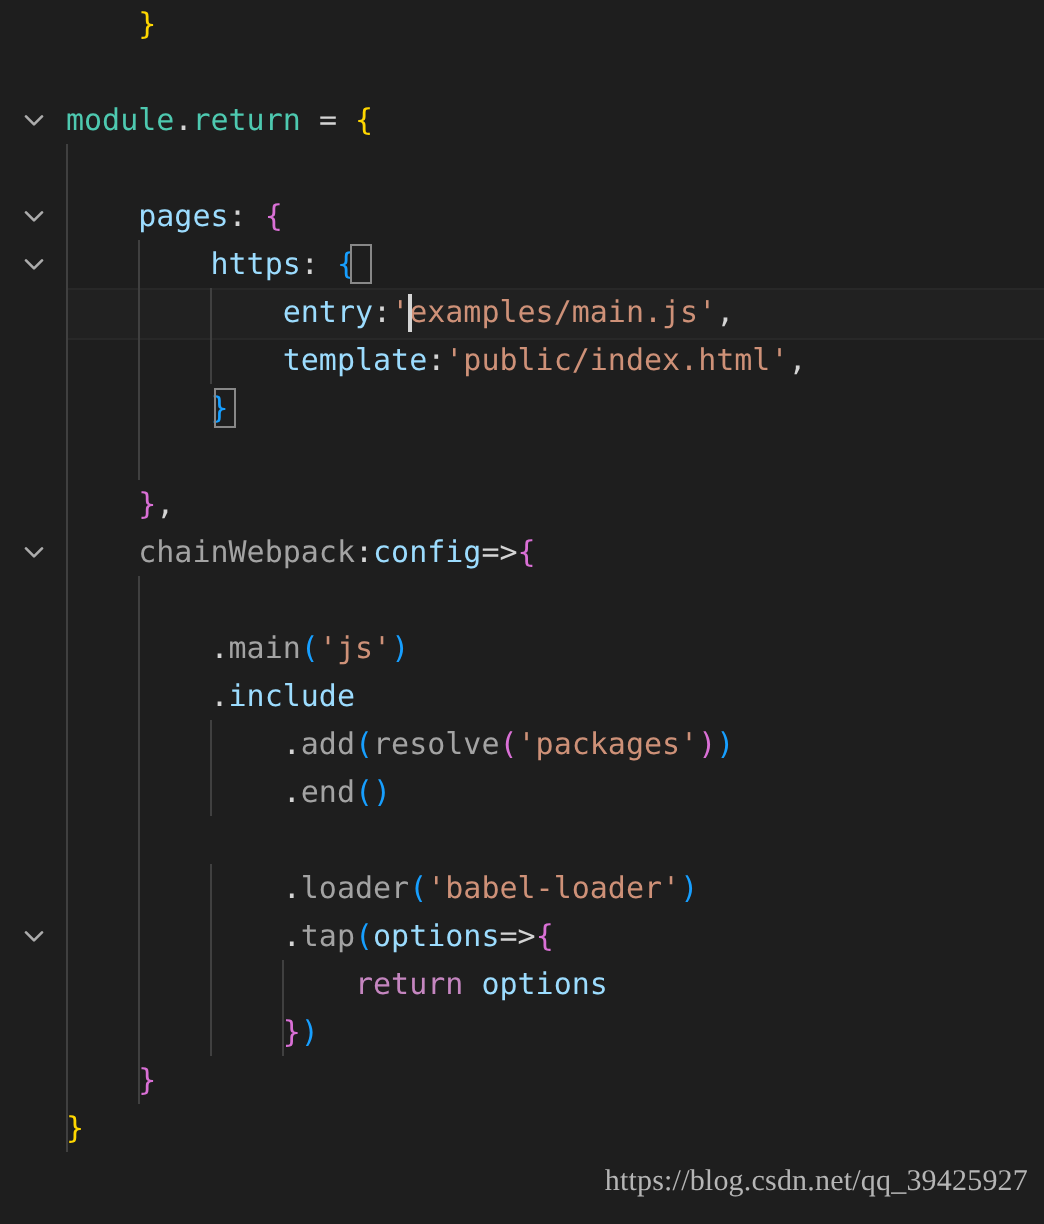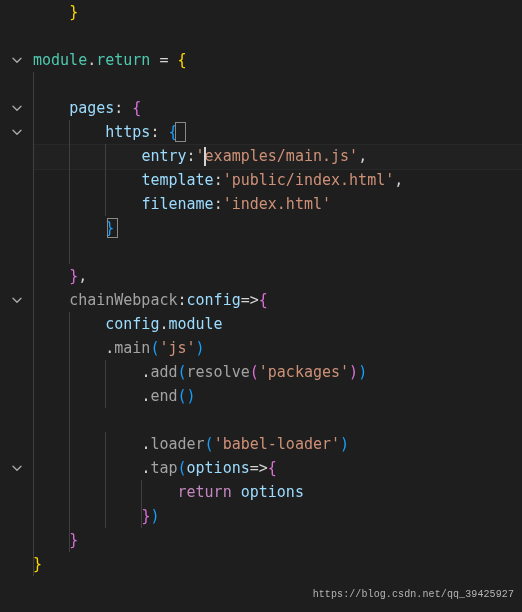--- a/index.html
+++ b/index.html
@@ -109,22 +109,22 @@
     height: 19px;
     background: #d4d4d4;
     pointer-events: none;
   }
 
   
   .watermark {
     position: absolute;
     right: 8px;
     bottom: 12px;
-    font-family: Liberation Mono, monospace;
-    font-size: 10px;
+    font-family: Liberation Serif, serif;
+    font-size: 15px;
     color: #b5b5b5;
     letter-spacing: 0.1px;
     white-space: nowrap;
   }
 </style>
 </head>
 <body>
 
 <div id="editor">
   <div class="code-lines" id="code-lines">
@@ -135,29 +135,29 @@
           </svg></div><div class="code"><span class="t-green">module</span><span class="t-default">.</span><span class="t-green">return</span><span class="t-default"> </span><span class="t-default">=</span><span class="t-default"> </span><span class="t-brace-y">{</span></div></div>
       <div class="line"><div class="indent-guide" style="left: 33px;"></div></div>
       <div class="line"><div class="indent-guide" style="left: 33px;"></div><div class="fold"><svg width="14" height="14" viewBox="0 0 14 14">
             <path d="M3 5.2 L7 9.2 L11 5.2" fill="none" stroke="#c5c5c5" stroke-width="1.3" stroke-linecap="round" stroke-linejoin="round"></path>
           </svg></div><div class="code"><span class="t-default">    </span><span class="t-prop">pages</span><span class="t-default">:</span><span class="t-default"> </span><span class="t-brace-p">{</span></div></div>
       <div class="line"><div class="indent-guide" style="left: 33px;"></div><div class="indent-guide" style="left: 69.08px;"></div><div class="fold"><svg width="14" height="14" viewBox="0 0 14 14">
             <path d="M3 5.2 L7 9.2 L11 5.2" fill="none" stroke="#c5c5c5" stroke-width="1.3" stroke-linecap="round" stroke-linejoin="round"></path>
           </svg></div><div class="code"><span class="t-default">        </span><span class="t-prop">https</span><span class="t-default">:</span><span class="t-default"> </span><span class="t-brace-b">{</span></div><div class="bracket-match" style="left: 175px; top: 2px; width: 11px; height: 20px;"></div></div>
       <div class="line current"><div class="current-line-box"></div><div class="indent-guide" style="left: 33px;"></div><div class="indent-guide" style="left: 69.08px;"></div><div class="indent-guide" style="left: 105.16px;"></div><div class="code"><span class="t-default">            </span><span class="t-prop">entry</span><span class="t-default">:</span><span class="t-string">'examples/main.js'</span><span class="t-default">,</span></div><div class="cursor" style="left: 204px; top: 3px;"></div></div>
       <div class="line"><div class="indent-guide" style="left: 33px;"></div><div class="indent-guide" style="left: 69.08px;"></div><div class="indent-guide" style="left: 105.16px;"></div><div class="code"><span class="t-default">            </span><span class="t-prop">template</span><span class="t-default">:</span><span class="t-string">'public/index.html'</span><span class="t-default">,</span></div></div>
-      <div class="line"><div class="indent-guide" style="left: 33px;"></div><div class="indent-guide" style="left: 69.08px;"></div><div class="indent-guide" style="left: 105.16px;"></div><div class="code"><span class="t-default">            </span><span class="t-prop">filename</span><span class="t-default">:</span><span class="t-string">'index.html'</span></div></div>
       <div class="line"><div class="indent-guide" style="left: 33px;"></div><div class="indent-guide" style="left: 69.08px;"></div><div class="code"><span class="t-default">        </span><span class="t-brace-b">}</span></div><div class="bracket-match" style="left: 107px; top: 2px; width: 11px; height: 20px;"></div></div>
       <div class="line"><div class="indent-guide" style="left: 33px;"></div><div class="indent-guide" style="left: 69.08px;"></div><div class="code"></div></div>
       <div class="line"><div class="indent-guide" style="left: 33px;"></div><div class="code"><span class="t-default">    </span><span class="t-brace-p">}</span><span class="t-default">,</span></div></div>
       <div class="line"><div class="indent-guide" style="left: 33px;"></div><div class="fold"><svg width="14" height="14" viewBox="0 0 14 14">
             <path d="M3 5.2 L7 9.2 L11 5.2" fill="none" stroke="#c5c5c5" stroke-width="1.3" stroke-linecap="round" stroke-linejoin="round"></path>
           </svg></div><div class="code"><span class="t-default">    </span><span class="t-func">chainWebpack</span><span class="t-default">:</span><span class="t-prop">config</span><span class="t-default">=&gt;</span><span class="t-brace-p">{</span></div></div>
-      <div class="line"><div class="indent-guide" style="left: 33px;"></div><div class="indent-guide" style="left: 69.08px;"></div><div class="code"><span class="t-default">        </span><span class="t-prop">config</span><span class="t-default">.</span><span class="t-prop">module</span></div></div>
+      <div class="line"><div class="indent-guide" style="left: 33px;"></div><div class="indent-guide" style="left: 69.08px;"></div></div>
       <div class="line"><div class="indent-guide" style="left: 33px;"></div><div class="indent-guide" style="left: 69.08px;"></div><div class="code"><span class="t-default">        </span><span class="t-default">.</span><span class="t-func">main</span><span class="t-brace-b">(</span><span class="t-string">'js'</span><span class="t-brace-b">)</span></div></div>
+      <div class="line"><div class="indent-guide" style="left: 33px;"></div><div class="indent-guide" style="left: 69.08px;"></div><div class="code"><span class="t-default">        </span><span class="t-default">.</span><span class="t-prop">include</span></div></div>
       <div class="line"><div class="indent-guide" style="left: 33px;"></div><div class="indent-guide" style="left: 69.08px;"></div><div class="indent-guide" style="left: 105.16px;"></div><div class="code"><span class="t-default">            </span><span class="t-default">.</span><span class="t-func">add</span><span class="t-brace-b">(</span><span class="t-func">resolve</span><span class="t-brace-p">(</span><span class="t-string">'packages'</span><span class="t-brace-p">)</span><span class="t-brace-b">)</span></div></div>
       <div class="line"><div class="indent-guide" style="left: 33px;"></div><div class="indent-guide" style="left: 69.08px;"></div><div class="indent-guide" style="left: 105.16px;"></div><div class="code"><span class="t-default">            </span><span class="t-default">.</span><span class="t-func">end</span><span class="t-brace-b">(</span><span class="t-brace-b">)</span></div></div>
       <div class="line"><div class="indent-guide" style="left: 33px;"></div><div class="indent-guide" style="left: 69.08px;"></div></div>
       <div class="line"><div class="indent-guide" style="left: 33px;"></div><div class="indent-guide" style="left: 69.08px;"></div><div class="indent-guide" style="left: 105.16px;"></div><div class="code"><span class="t-default">            </span><span class="t-default">.</span><span class="t-func">loader</span><span class="t-brace-b">(</span><span class="t-string">'babel-loader'</span><span class="t-brace-b">)</span></div></div>
       <div class="line"><div class="indent-guide" style="left: 33px;"></div><div class="indent-guide" style="left: 69.08px;"></div><div class="indent-guide" style="left: 105.16px;"></div><div class="fold"><svg width="14" height="14" viewBox="0 0 14 14">
             <path d="M3 5.2 L7 9.2 L11 5.2" fill="none" stroke="#c5c5c5" stroke-width="1.3" stroke-linecap="round" stroke-linejoin="round"></path>
           </svg></div><div class="code"><span class="t-default">            </span><span class="t-default">.</span><span class="t-func">tap</span><span class="t-brace-b">(</span><span class="t-prop">options</span><span class="t-default">=&gt;</span><span class="t-brace-p">{</span></div></div>
       <div class="line"><div class="indent-guide" style="left: 33px;"></div><div class="indent-guide" style="left: 69.08px;"></div><div class="indent-guide" style="left: 105.16px;"></div><div class="indent-guide" style="left: 141.24px;"></div><div class="code"><span class="t-default">                </span><span class="t-keyword">return</span><span class="t-default"> </span><span class="t-prop">options</span></div></div>
       <div class="line"><div class="indent-guide" style="left: 33px;"></div><div class="indent-guide" style="left: 69.08px;"></div><div class="indent-guide" style="left: 105.16px;"></div><div class="indent-guide" style="left: 141.24px;"></div><div class="code"><span class="t-default">            </span><span class="t-brace-p">}</span><span class="t-brace-b">)</span></div></div>
       <div class="line"><div class="indent-guide" style="left: 33px;"></div><div class="indent-guide" style="left: 69.08px;"></div><div class="code"><span class="t-default">    </span><span class="t-brace-p">}</span></div></div>

